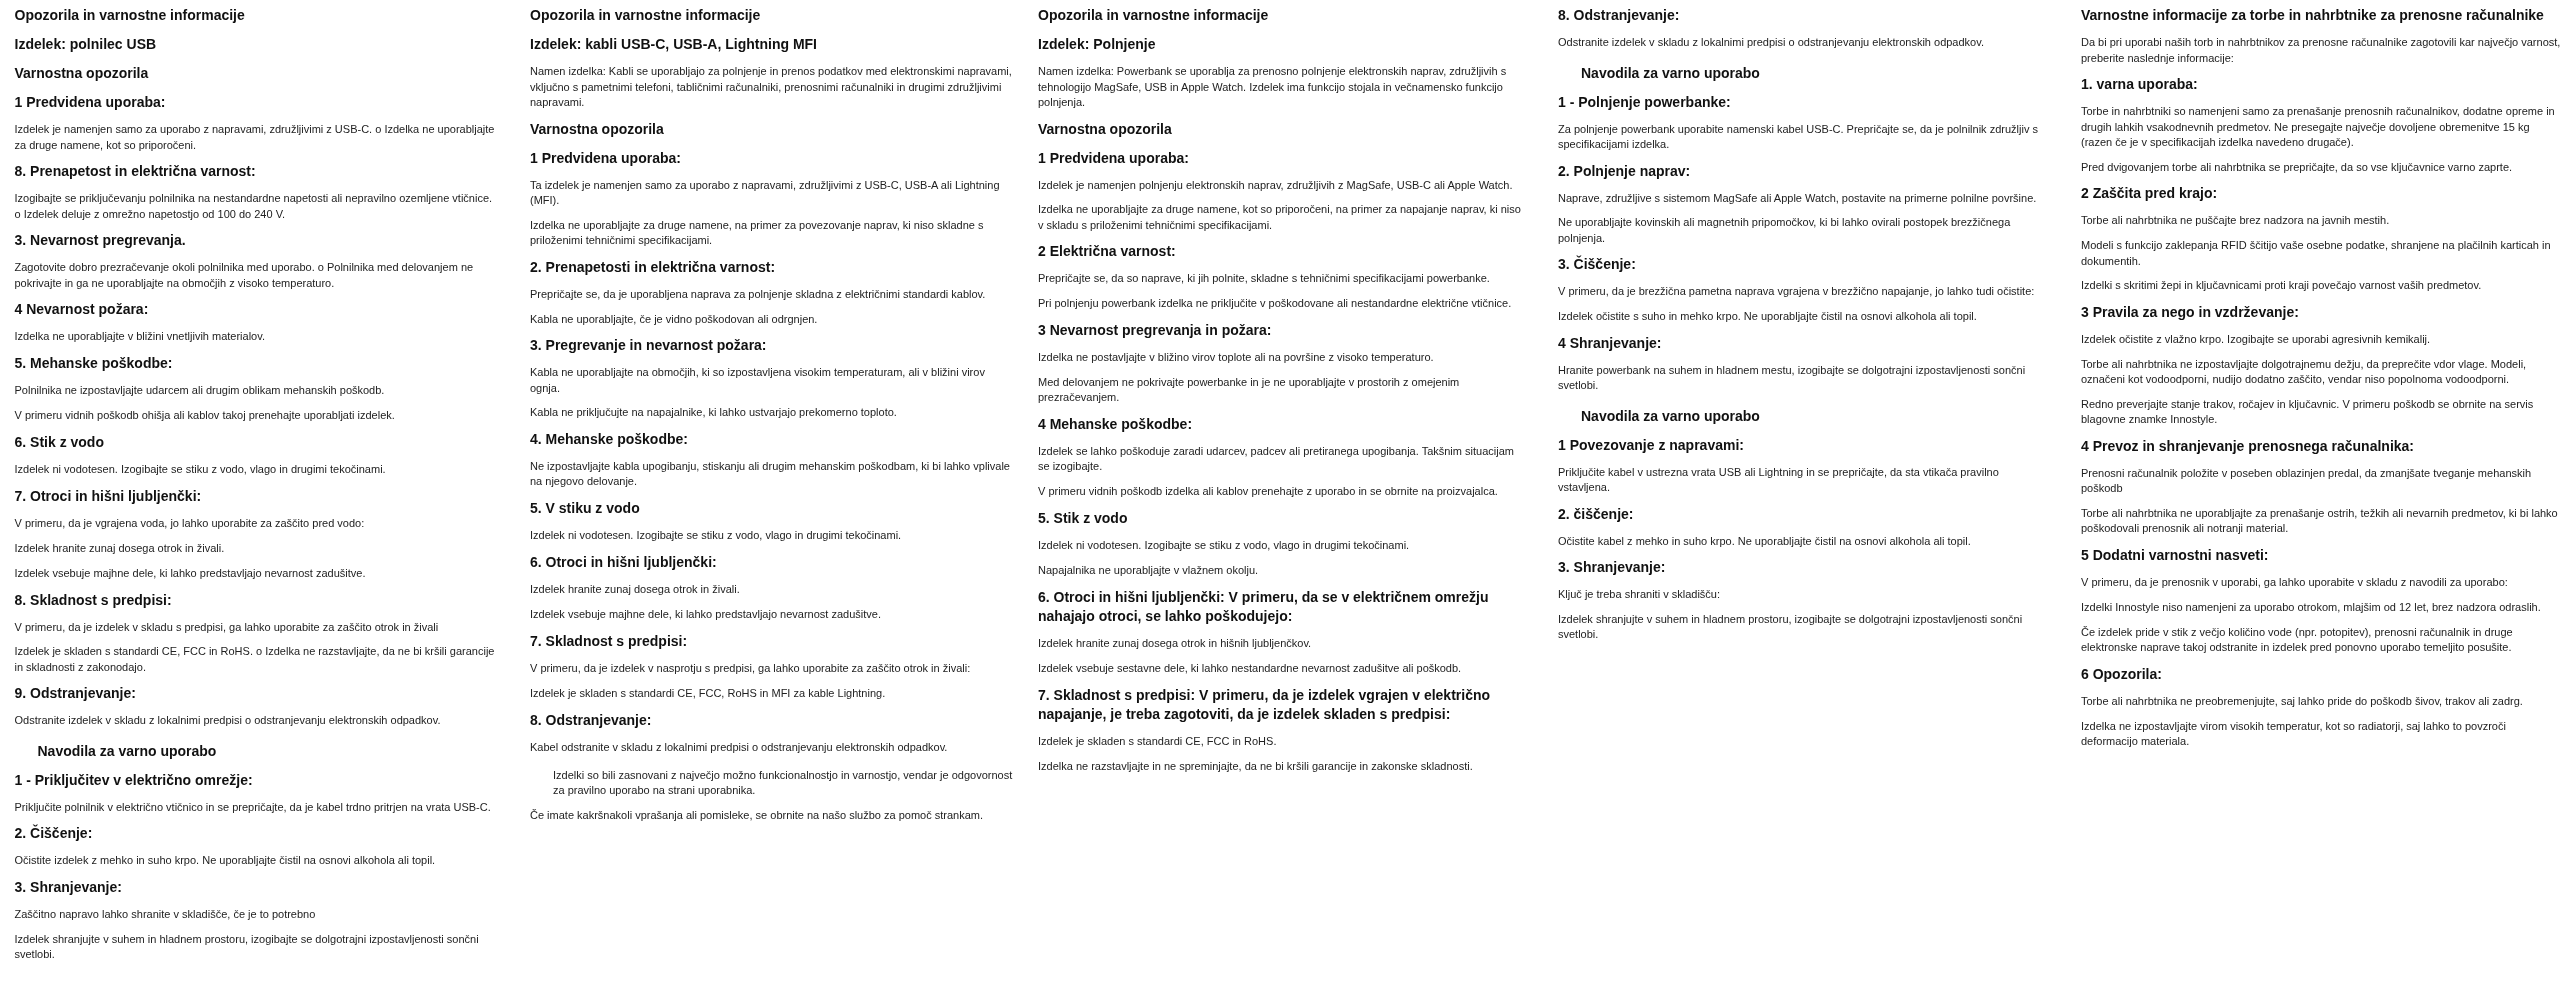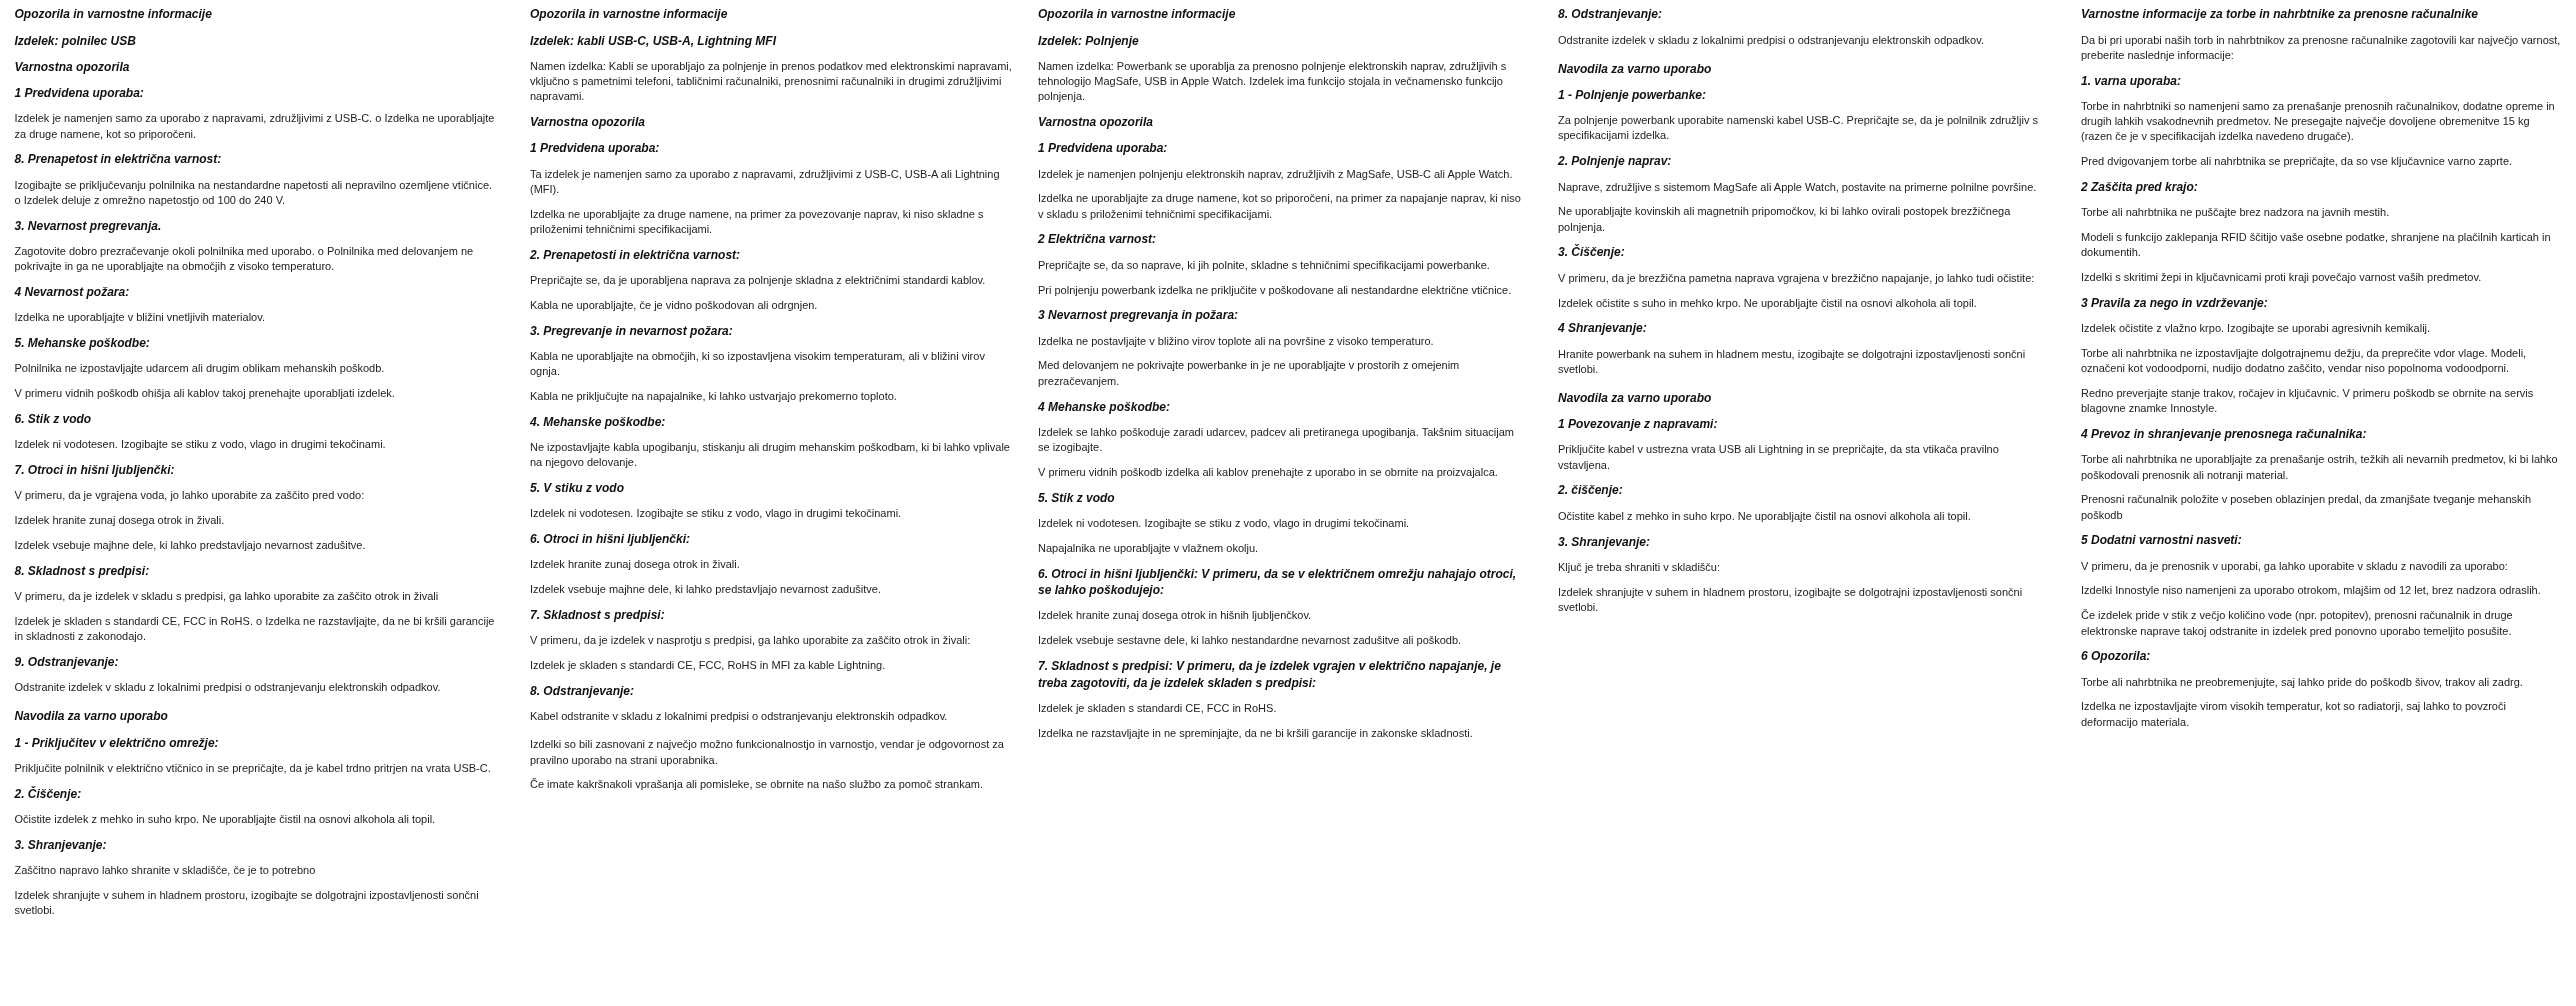--- a/index.html
+++ b/index.html
@@ -22,35 +22,34 @@
     position: absolute;
     top: 6.4px;
     width: 483px;
   }
   .col:nth-child(1) { left: 14.5px; }
   .col:nth-child(2) { left: 530px; }
   .col:nth-child(3) { left: 1038px; }
   .col:nth-child(4) { left: 1558px; }
   .col:nth-child(5) { left: 2081px; width: 480px; }
   .hd {
-    font-size: 12px;
+    font-size: 14px;
     font-weight: 700;
     color: #111111;
     margin: 0 0 9.7px 0;
     line-height: 1.38;
-    font-style: italic;
   }
   .para {
     font-size: 11px;
     font-weight: 400;
     margin: 0 0 9.7px 0;
     line-height: 1.38;
     color: #222222;
   }
-  .gap-top { margin-top: 13px; }
+  .gap-top { margin-top: 13px; margin-left: 23px; }
 </style>
 </head>
 <body>
 
 <div id="page">
   <div id="columns">
       <div class="col">
         <h3 class="hd">Opozorila in varnostne informacije</h3>
         <h3 class="hd">Izdelek: polnilec USB</h3>
         <h3 class="hd">Varnostna opozorila</h3>
@@ -172,22 +171,22 @@
         <p class="para">Pred dvigovanjem torbe ali nahrbtnika se prepričajte, da so vse ključavnice varno zaprte.</p>
         <h3 class="hd">2 Zaščita pred krajo:</h3>
         <p class="para">Torbe ali nahrbtnika ne puščajte brez nadzora na javnih mestih.</p>
         <p class="para">Modeli s funkcijo zaklepanja RFID ščitijo vaše osebne podatke, shranjene na plačilnih karticah in dokumentih.</p>
         <p class="para">Izdelki s skritimi žepi in ključavnicami proti kraji povečajo varnost vaših predmetov.</p>
         <h3 class="hd">3 Pravila za nego in vzdrževanje:</h3>
         <p class="para">Izdelek očistite z vlažno krpo. Izogibajte se uporabi agresivnih kemikalij.</p>
         <p class="para">Torbe ali nahrbtnika ne izpostavljajte dolgotrajnemu dežju, da preprečite vdor vlage. Modeli, označeni kot vodoodporni, nudijo dodatno zaščito, vendar niso popolnoma vodoodporni.</p>
         <p class="para">Redno preverjajte stanje trakov, ročajev in ključavnic. V primeru poškodb se obrnite na servis blagovne znamke Innostyle.</p>
         <h3 class="hd">4 Prevoz in shranjevanje prenosnega računalnika:</h3>
+        <p class="para">Prenosni računalnik položite v poseben oblazinjen predal, da zmanjšate tveganje mehanskih poškodb</p>
         <p class="para">Torbe ali nahrbtnika ne uporabljajte za prenašanje ostrih, težkih ali nevarnih predmetov, ki bi lahko poškodovali prenosnik ali notranji material.</p>
-        <p class="para">Prenosni računalnik položite v poseben oblazinjen predal, da zmanjšate tveganje mehanskih poškodb</p>
         <h3 class="hd">5 Dodatni varnostni nasveti:</h3>
         <p class="para">V primeru, da je prenosnik v uporabi, ga lahko uporabite v skladu z navodili za uporabo:</p>
         <p class="para">Izdelki Innostyle niso namenjeni za uporabo otrokom, mlajšim od 12 let, brez nadzora odraslih.</p>
         <p class="para">Če izdelek pride v stik z večjo količino vode (npr. potopitev), prenosni računalnik in druge elektronske naprave takoj odstranite in izdelek pred ponovno uporabo temeljito posušite.</p>
         <h3 class="hd">6 Opozorila:</h3>
         <p class="para">Torbe ali nahrbtnika ne preobremenjujte, saj lahko pride do poškodb šivov, trakov ali zadrg.</p>
         <p class="para">Izdelka ne izpostavljajte virom visokih temperatur, kot so radiatorji, saj lahko to povzroči deformacijo materiala.</p>
       </div>
     </div>
 </div>

